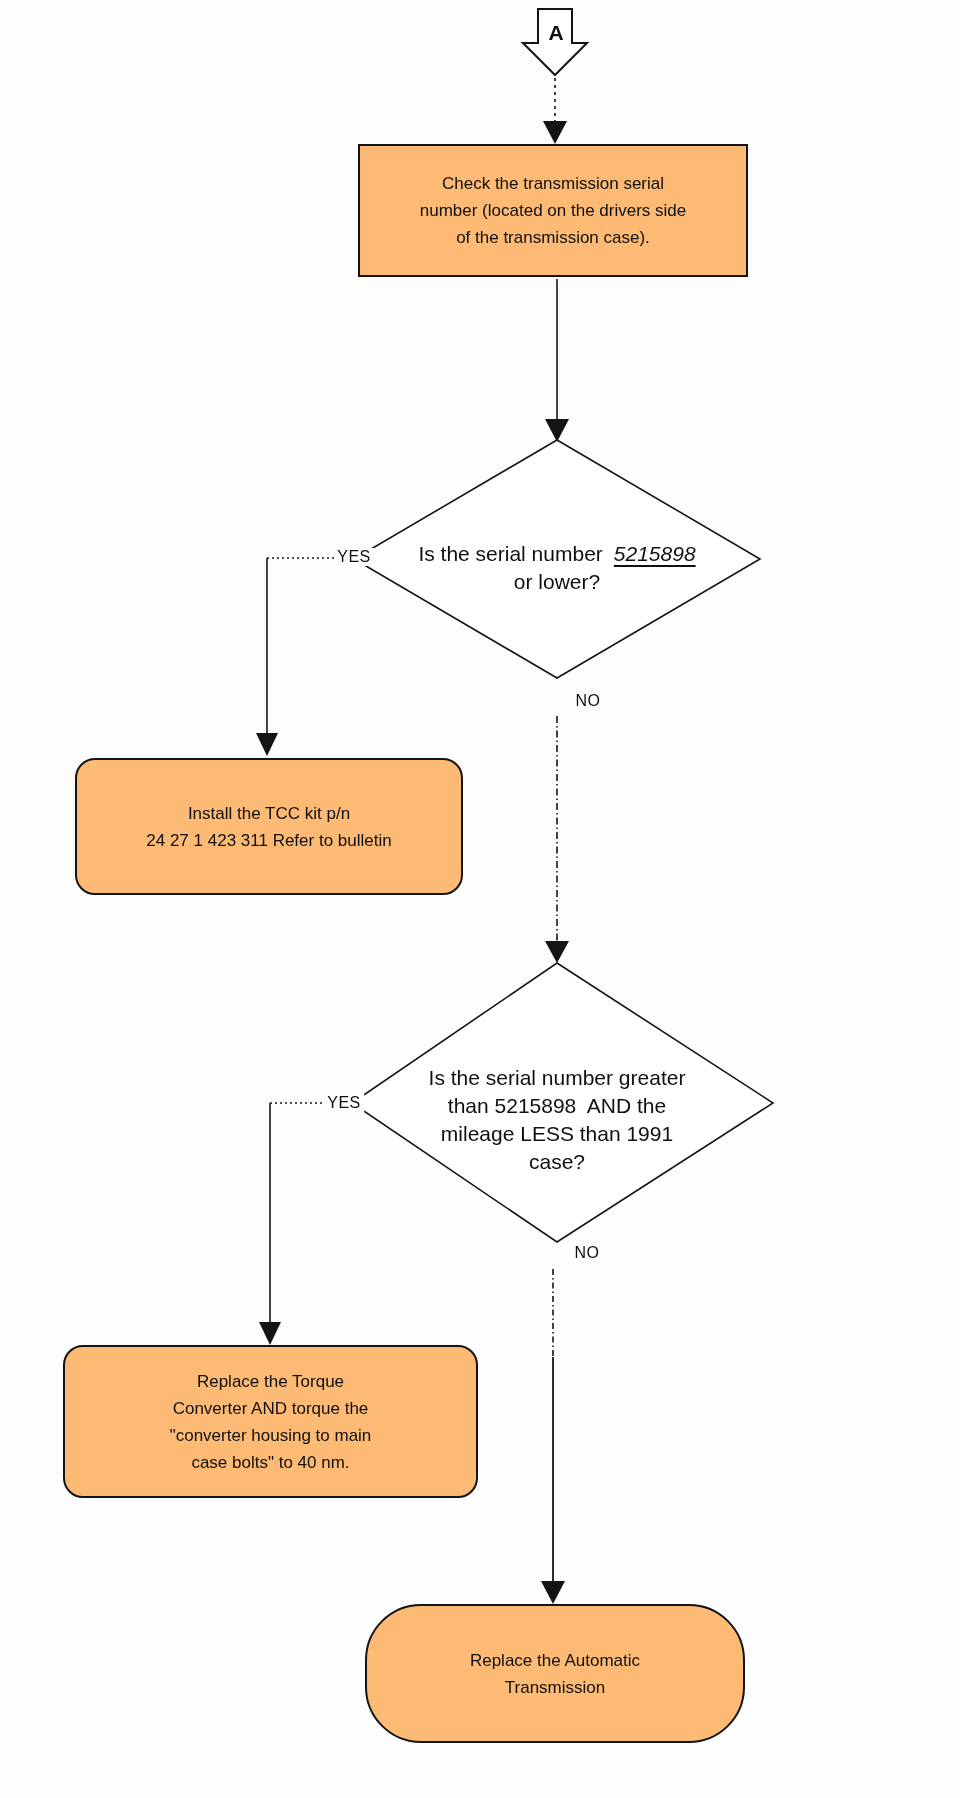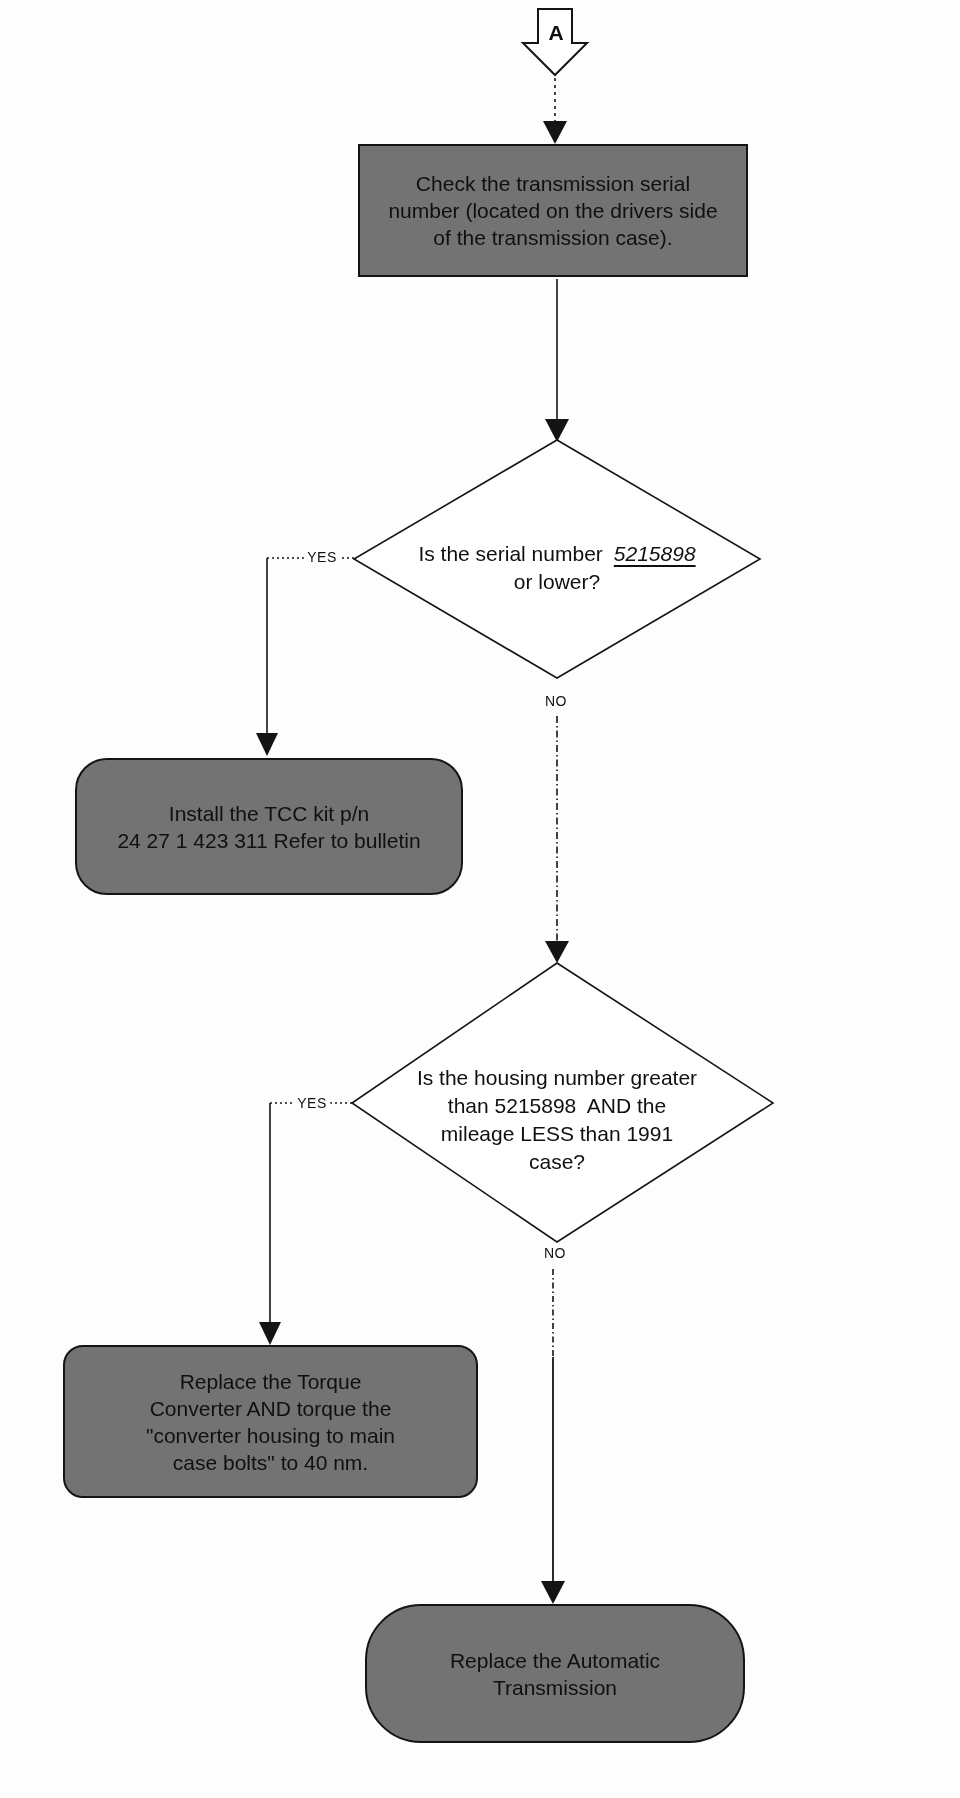--- a/index.html
+++ b/index.html
@@ -3,33 +3,33 @@
 <meta charset="utf-8">
 <style>
   html,body { margin:0; padding:0; background:#fdfdfd; }
   .canvas {
     position:relative; width:960px; height:1798px; background:#fdfdfd;
     font-family:"Liberation Sans", sans-serif; color:#101010; overflow:hidden;
   }
   svg.wires { position:absolute; left:0; top:0; width:960px; height:1798px; }
   .node {
     position:absolute; display:flex; flex-direction:column; justify-content:center;
-    align-items:center; text-align:center; font-size:21px; line-height:27px;
-    background:#737373; box-sizing:border-box;
+    align-items:center; text-align:center; font-size:17px; line-height:27px;
+    background:#fdba74; box-sizing:border-box;
   }
   .node .line, .dtext .line { white-space:pre; }
   .proc { border:2px solid #141414; }
   .term { border:2px solid #141414; }
   .dtext {
     position:absolute; transform:translate(-50%,-50%); text-align:center;
     font-size:21px; line-height:28px;
   }
   .elabel {
-    position:absolute; transform:translate(-50%,-50%); font-size:14px;
-    letter-spacing:0.5px; background:#fdfdfd; padding:0 3px;
+    position:absolute; transform:translate(-50%,-50%); font-size:16px;
+    letter-spacing:0.5px; background:#fdfdfd; padding:0 3px;margin-left:32px;
   }
   .conn-label {
     position:absolute; transform:translate(-50%,-50%); font-size:21px; font-weight:bold;
   }
   .u {
     text-decoration:underline; text-decoration-thickness:2px;
     text-underline-offset:4px; margin-left:11px;font-style:italic;
   }
 </style>
 </head>
@@ -77,27 +77,27 @@
 
   <div class="dtext" style="left:557px; top:568px; width:380px;">
     <div class="line"><span>Is the serial number</span><span class="u">5215898</span></div>
     <div class="line">or lower?</div>
   </div>
 
   <div class="elabel" style="left:322px; top:557px;">YES</div>
 
   <div class="elabel" style="left:556px; top:701px;">NO</div>
 
-  <div class="node term" style="left:75px; top:758px; width:388px; height:137px; border-radius:32px;">
+  <div class="node term" style="left:75px; top:758px; width:388px; height:137px; border-radius:20px;">
     <div class="line">Install the TCC kit p/n</div>
     <div class="line">24 27 1 423 311 Refer to bulletin</div>
   </div>
 
   <div class="dtext" style="left:557px; top:1120px; width:400px;">
-    <div class="line">Is the housing number greater</div>
+    <div class="line">Is the serial number greater</div>
     <div class="line">than 5215898  AND the</div>
     <div class="line">mileage LESS than 1991</div>
     <div class="line">case?</div>
   </div>
 
   <div class="elabel" style="left:312px; top:1103px;">YES</div>
 
   <div class="elabel" style="left:555px; top:1253px;">NO</div>
 
   <div class="node term" style="left:63px; top:1345px; width:415px; height:153px; border-radius:20px;">

